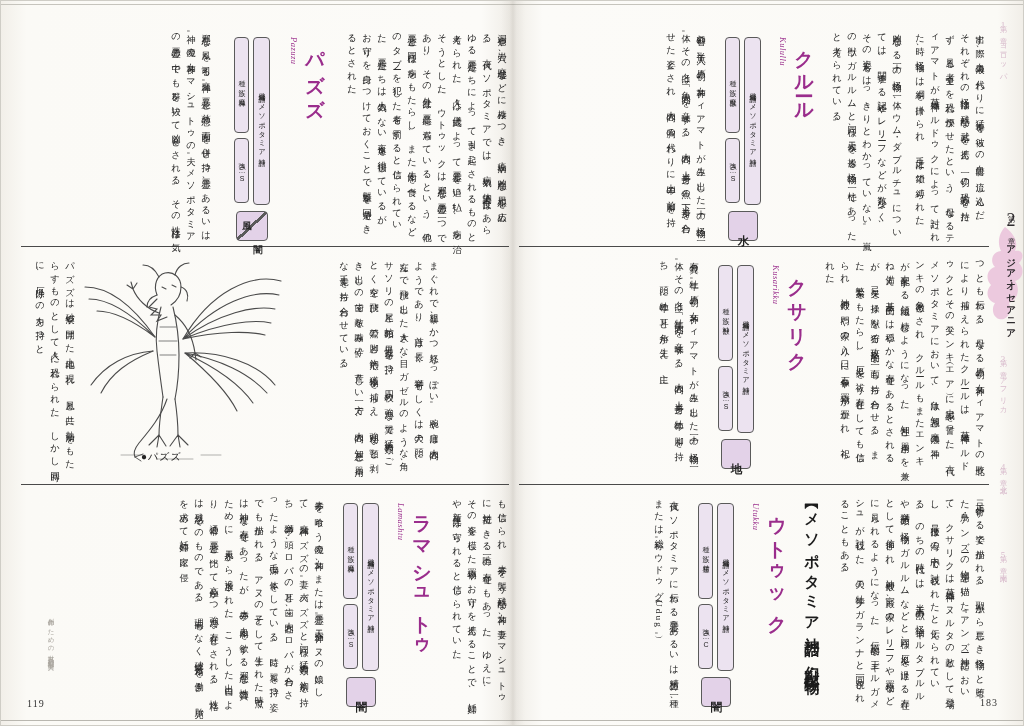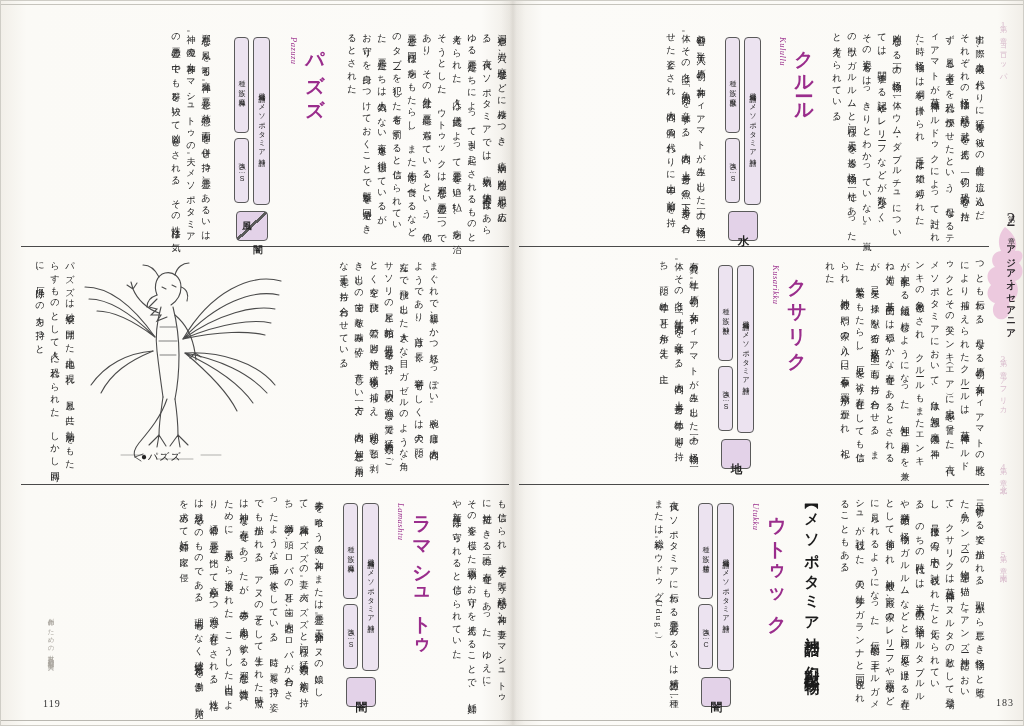--- a/index.html
+++ b/index.html
@@ -42,21 +42,21 @@
   .element-badge.dual{position:relative;width:30px;
     background-color:#e3d2e8;
     background-image:linear-gradient(to bottom right,transparent 46%,#5a5a5a 46%,#5a5a5a 53%,transparent 53%);}
   .element-badge.dual span{position:absolute;font-size:9.5px;}
   .el-tl{top:2px;left:3px;}
   .el-br{bottom:2px;right:3px;}
 
   .section-heading{height:100%;margin:0 16px 0 12px;padding-top:6px;box-sizing:border-box;
     font-size:15px;font-weight:bold;letter-spacing:3.5px;color:#1b1b1b;text-orientation:mixed;}
 
-  .pagenum{position:absolute;font-size:10px;color:#333;letter-spacing:1px;margin-left:16px;}
+  .pagenum{position:absolute;font-size:10px;color:#333;letter-spacing:1px;}
   .spine-title{position:absolute;left:45px;top:612px;writing-mode:vertical-rl;text-orientation:upright;
     font-size:6.5px;color:#a9a59e;letter-spacing:1.2px;}
 
   .tab{position:absolute;left:997px;writing-mode:vertical-rl;text-orientation:upright;
     font-family:"Liberation Sans","DejaVu Sans",sans-serif;color:#d9bccd;font-size:7.5px;letter-spacing:1px;}
   .tab .num{font-family:"Liberation Serif","DejaVu Serif",serif;font-size:9px;}
   .tab .tab-name{margin-top:6px;}
   .tab.active{color:#2f2b2e;left:999px;}
   .tab.active .num{font-size:18px;}
   .tab.active .tab-name{font-weight:bold;font-size:9.5px;margin-top:7px;}

